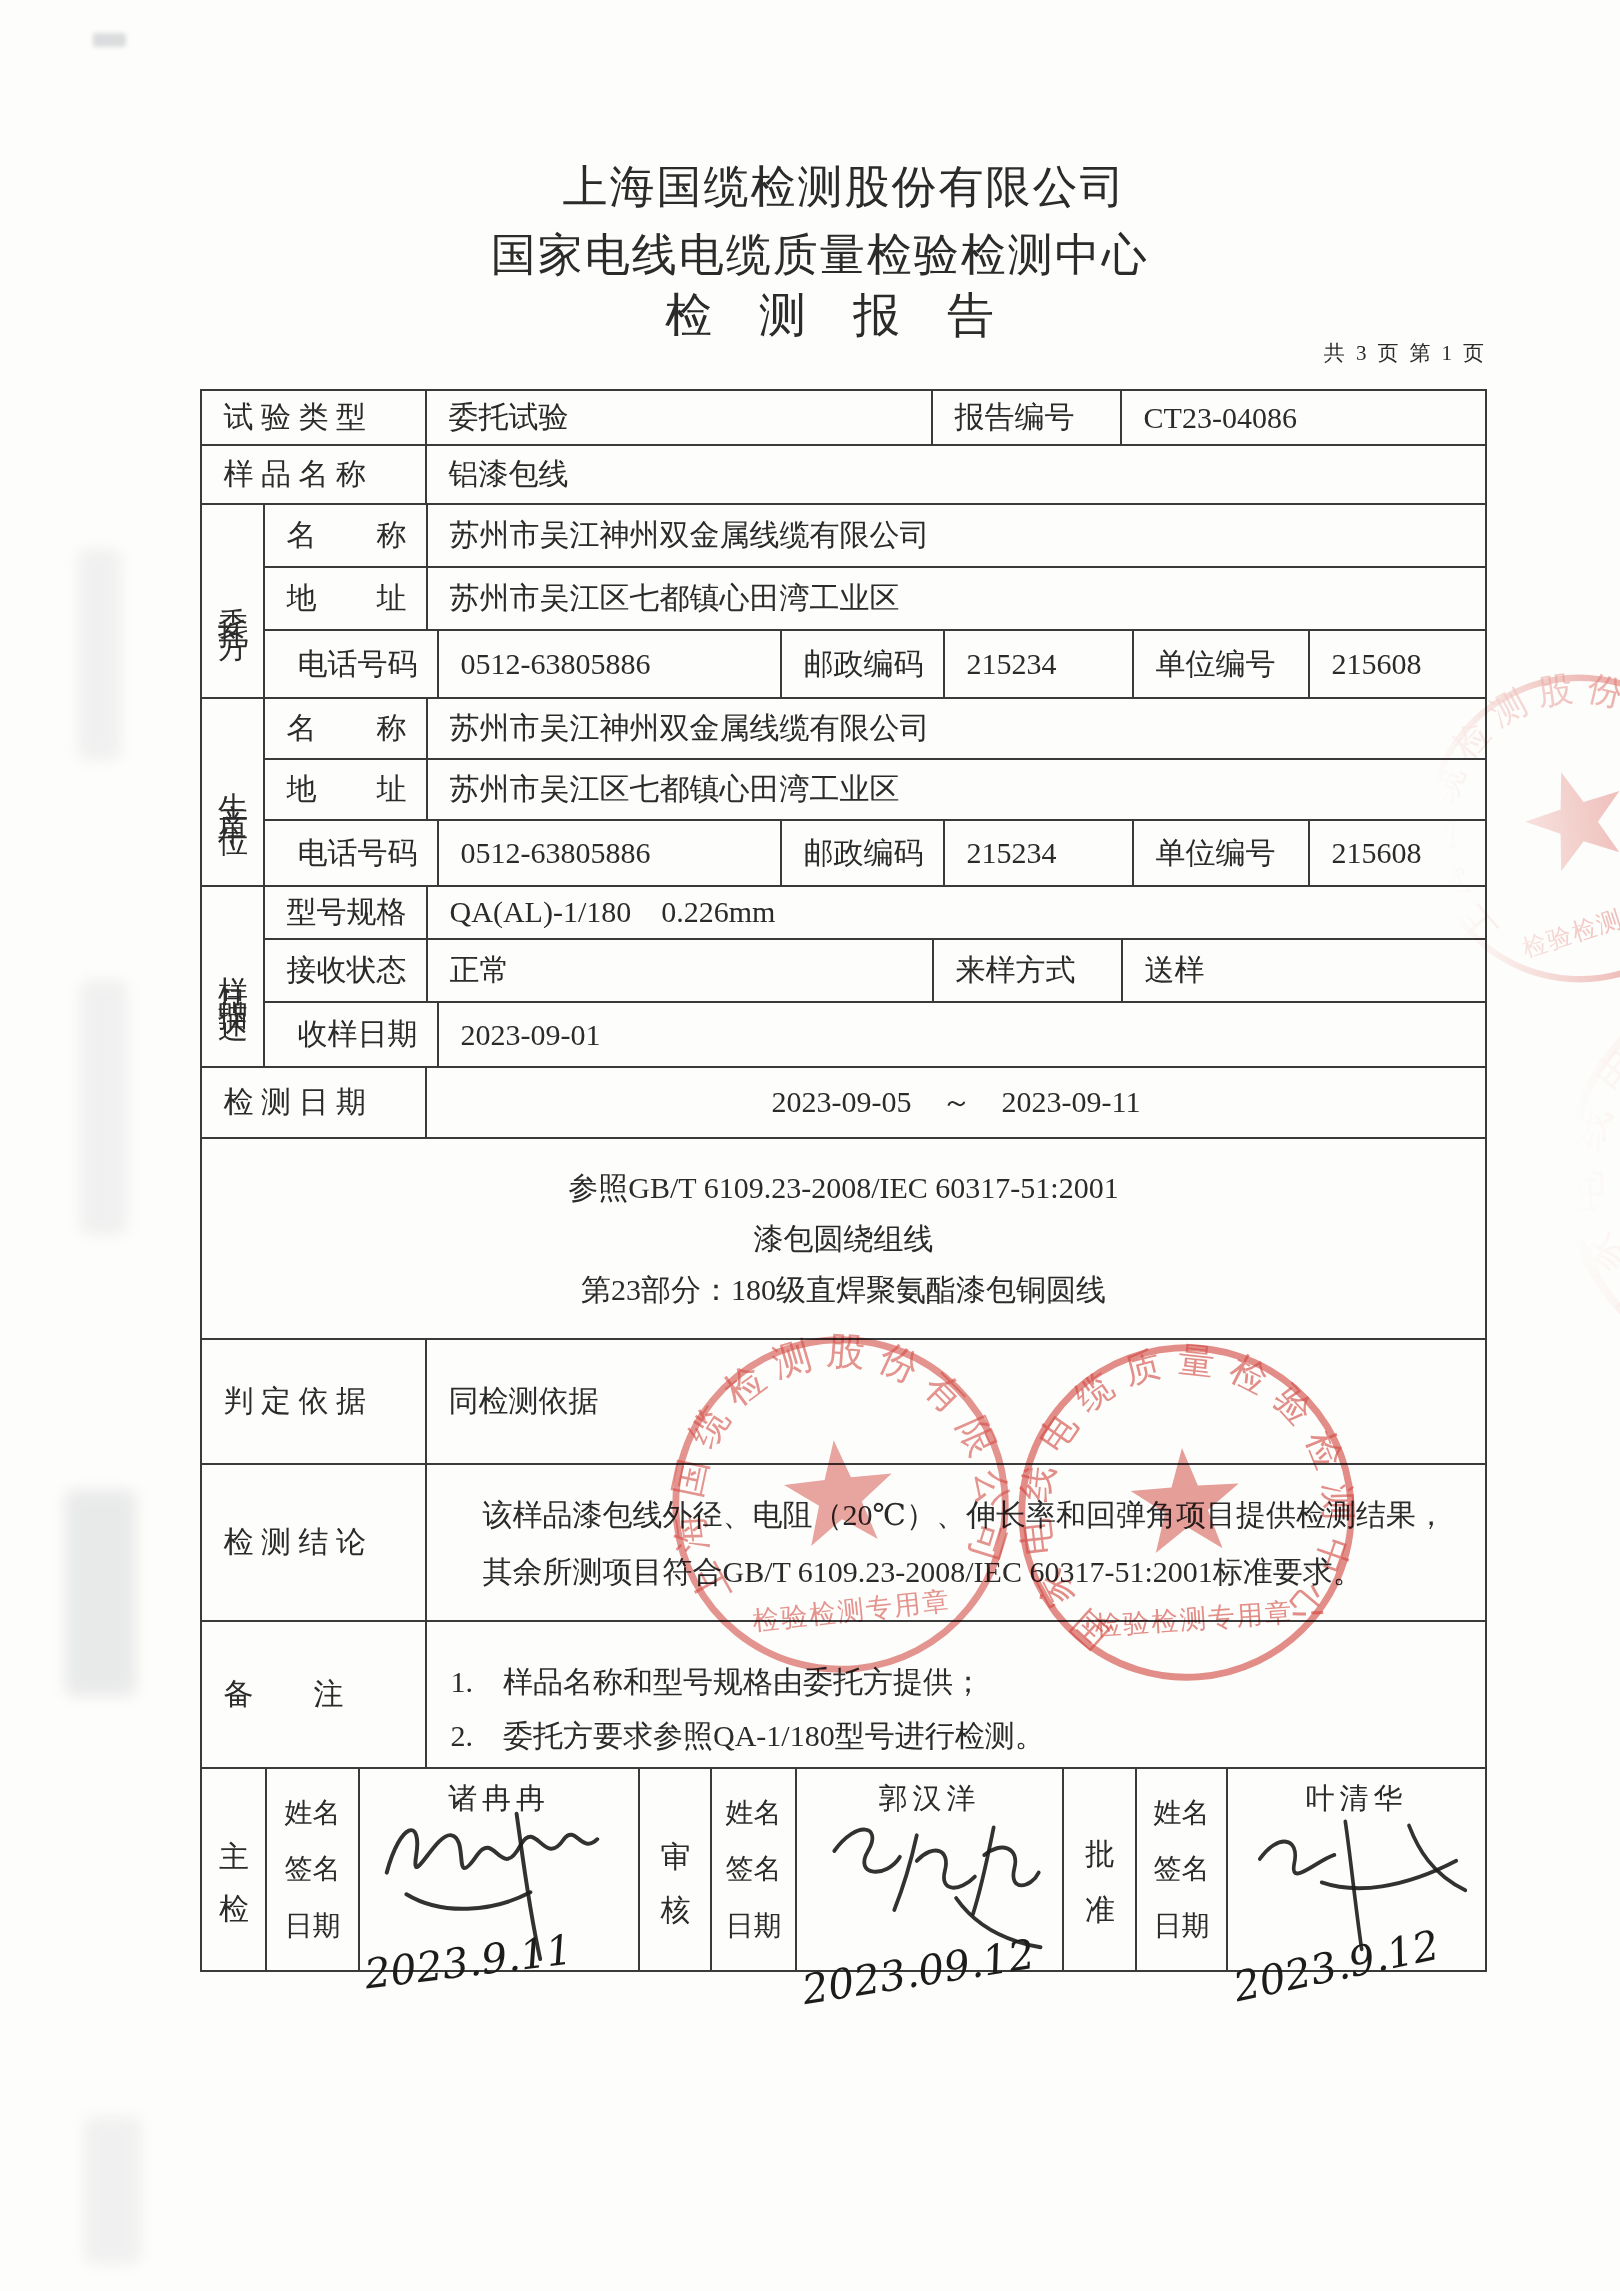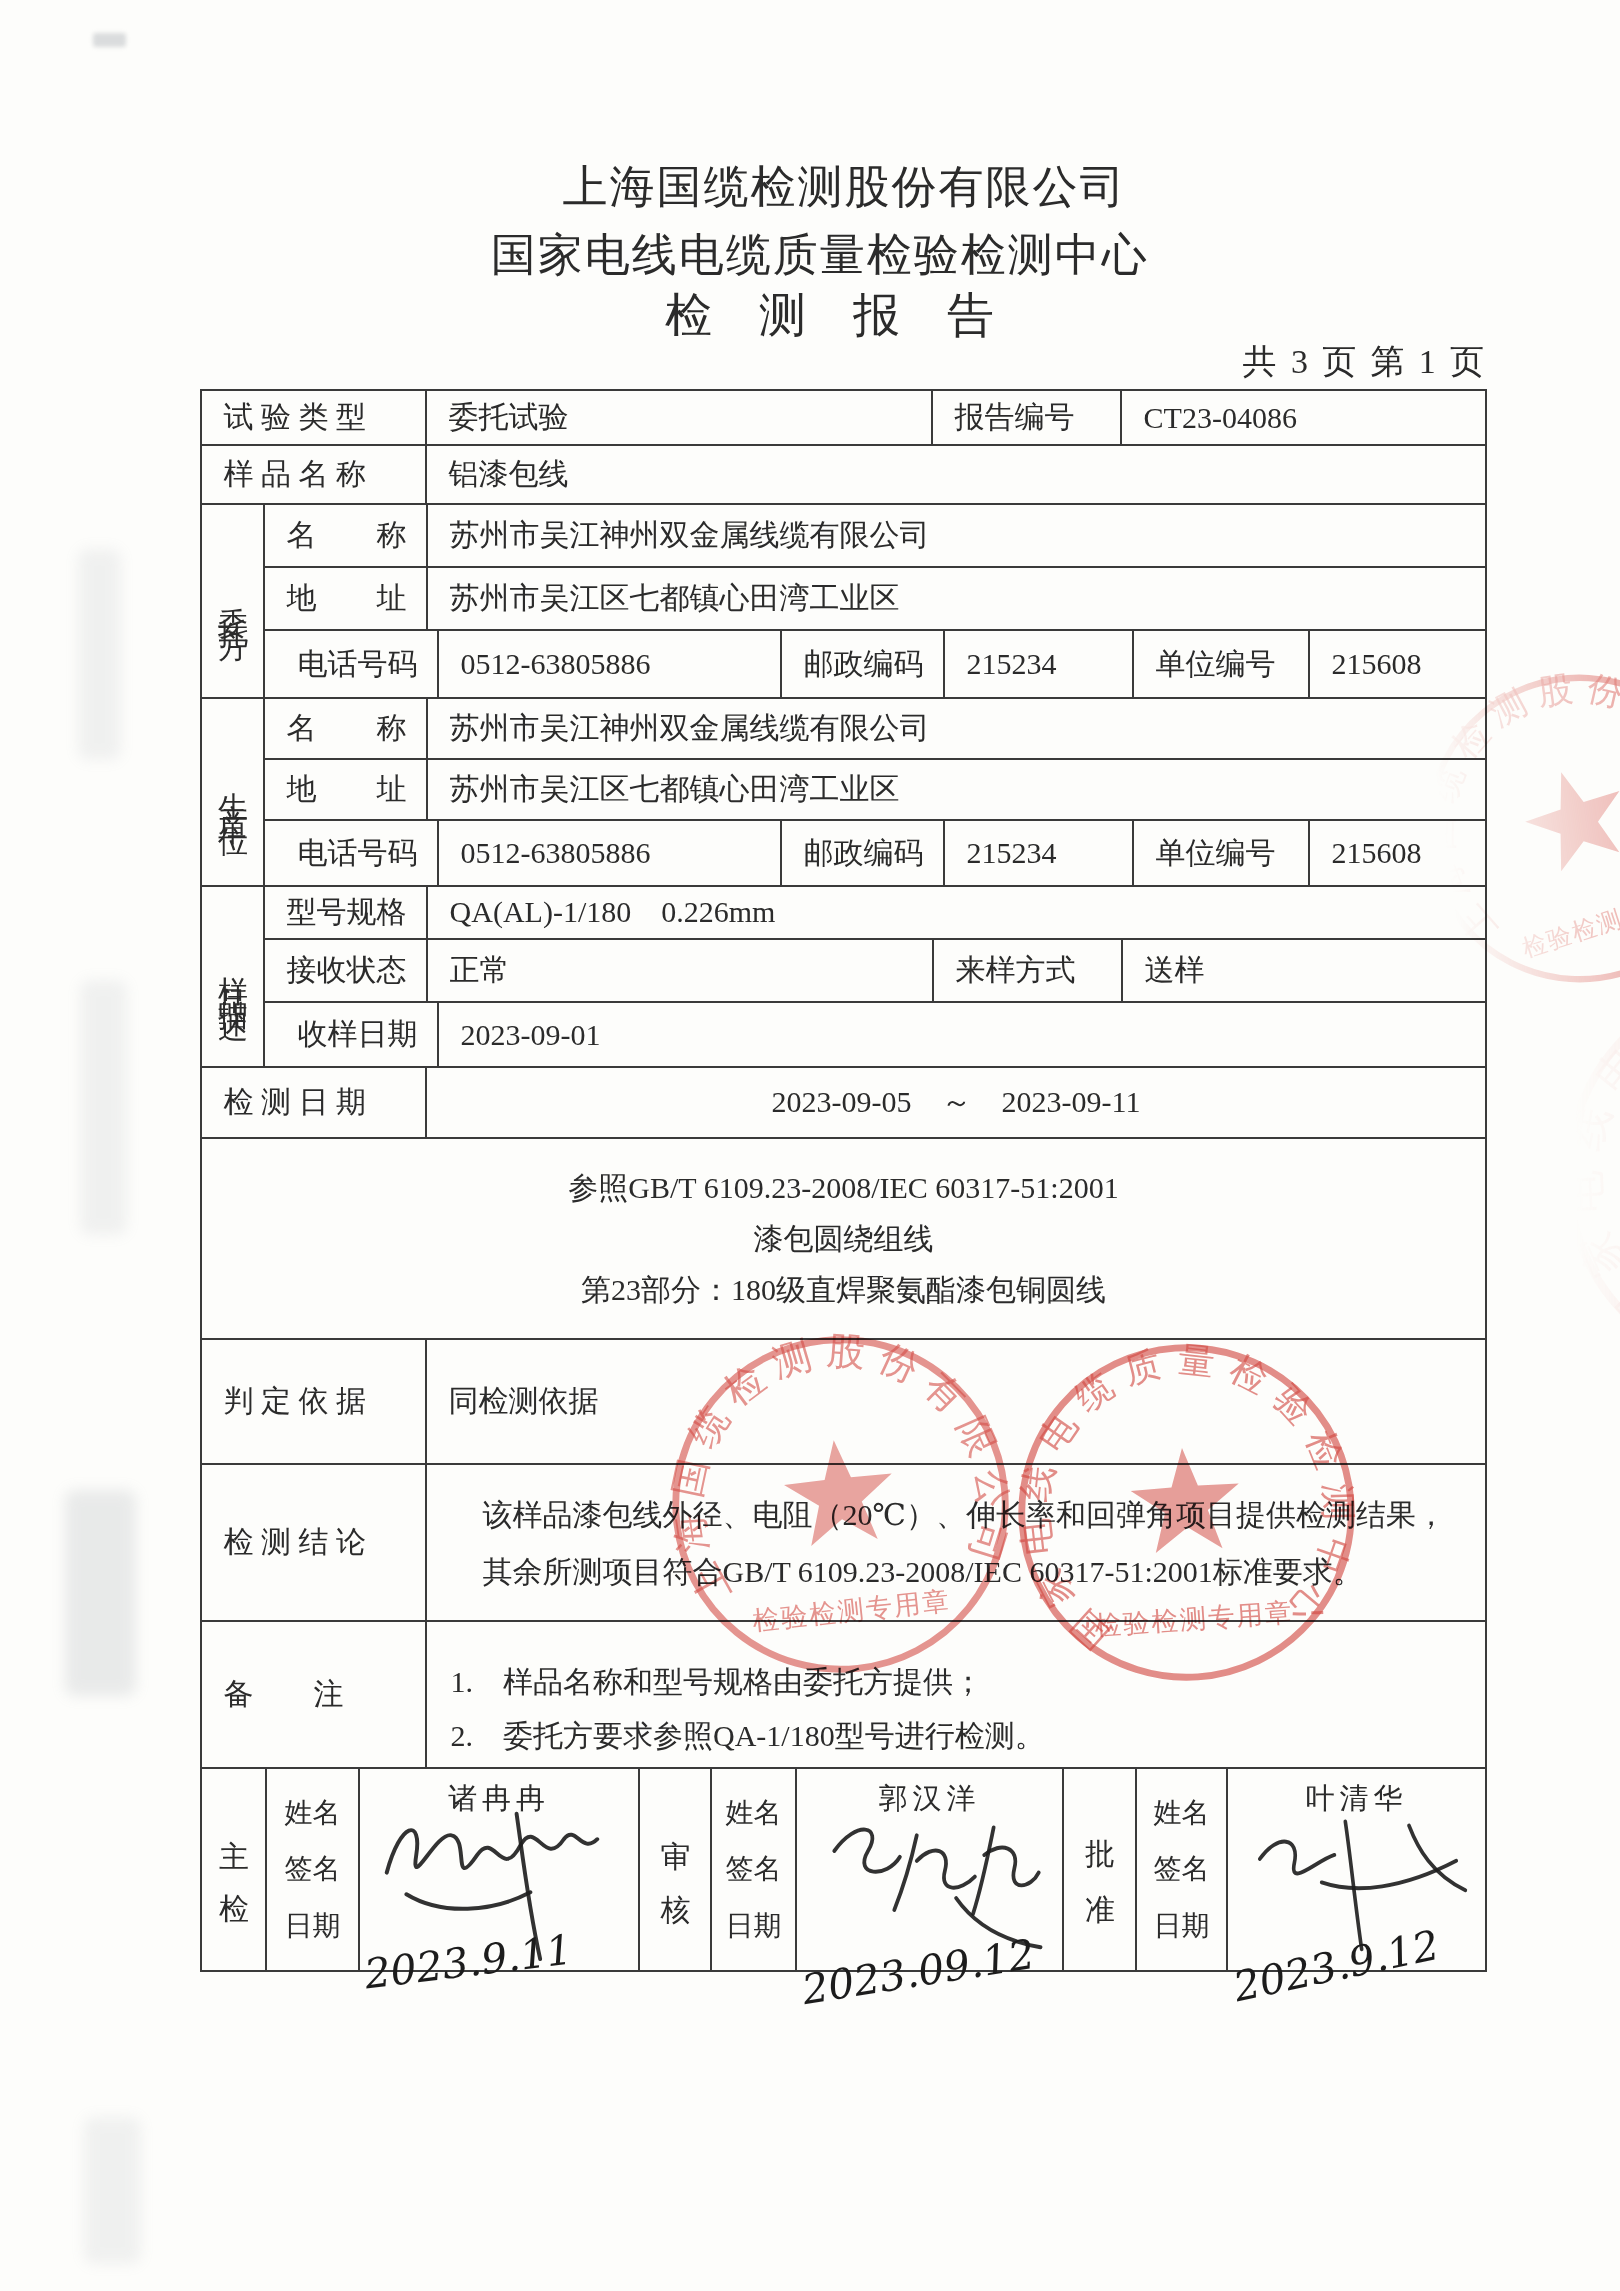--- a/index.html
+++ b/index.html
@@ -6,21 +6,21 @@
   .page{
     position:relative;width:1620px;height:2292px;margin:0 auto;
     background:#fdfdfb;overflow:hidden;
     font-family:"Liberation Serif","DejaVu Serif",serif;color:#2b2b2b;
   }
   
   .hdr{position:absolute;left:0;right:0;text-align:center;white-space:nowrap;}
   .hdr-company{top:157px;font-size:45px;letter-spacing:2px;padding-left:69px;}
   .hdr-center{top:225px;font-size:45px;letter-spacing:2px;padding-left:19.6px;}
   .hdr-title{top:284px;font-size:47px;padding-left:39px;}
-  .page-info{position:absolute;top:339px;left:1206px;width:281px;text-align:right;font-size:34px;letter-spacing:2.9px;}
+  .page-info{position:absolute;top:339px;left:1206px;width:281px;text-align:right;font-size:21px;letter-spacing:2.9px;}
   
   .tbl{position:absolute;left:200px;top:389px;width:1287px;border:2.9px solid #3a3a3a;box-sizing:border-box;background:transparent;}
   .row,.sect{display:flex;border-bottom:2px solid #3a3a3a;box-sizing:border-box;}
   .row:last-child,.sect:last-child{border-bottom:none;}
   .sect-rows{flex:1;display:flex;flex-direction:column;}
   .sect-rows .row:last-child{border-bottom:none;margin-left:11px;}
   .c{border-right:2px solid #3a3a3a;box-sizing:border-box;display:flex;align-items:center;font-size:30px;overflow:visible;}
   .c.last{border-right:none;}
   .lab,.val{padding-left:21.6px;}
   .ctr{justify-content:center;padding-left:0;}

